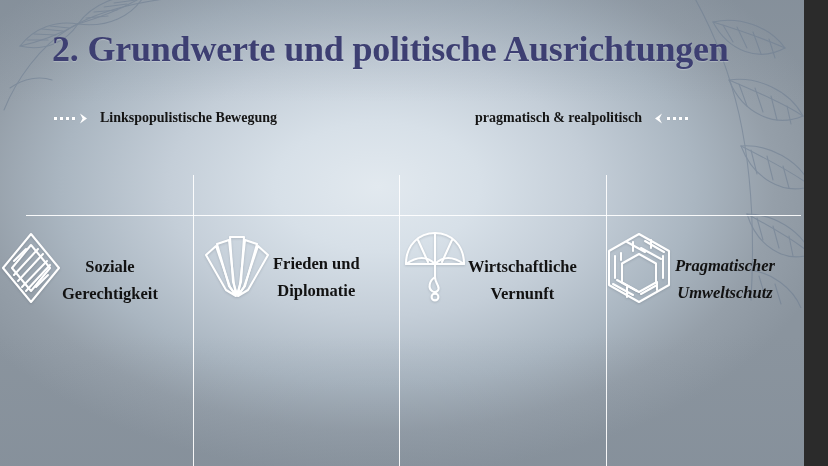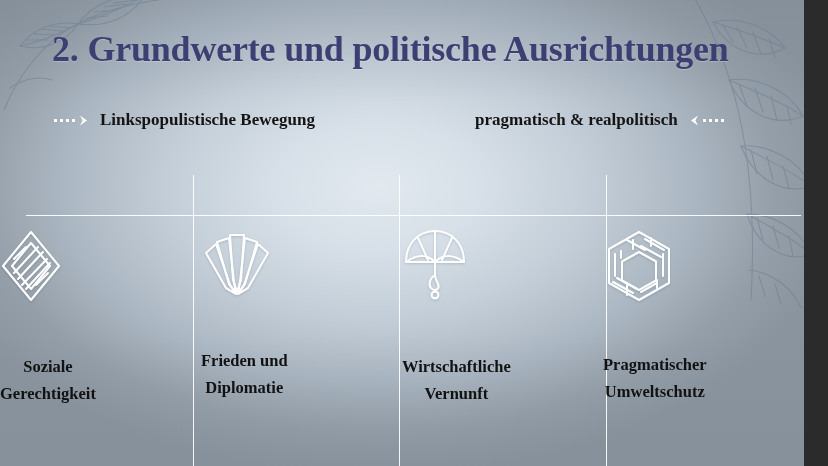--- a/index.html
+++ b/index.html
@@ -54,21 +54,21 @@
     text-shadow: 0 1px 1px rgba(255,255,255,0.25);
   }
 
   
   .axis-label {
     position: absolute;
     top: 110px;
     display: flex;
     align-items: center;
     gap: 9px;
-    font-size: 17px;
+    font-size: 14px;
     font-weight: 700;
     color: #141414;
     white-space: nowrap;
   }
   #axis-left  { left: 54px; }
   #axis-right { left: 475px; justify-content: space-between; }
 
   .dot-arrow { display: flex; align-items: center; gap: 3px; height: 12px; }
   .dot-arrow .d {
     width: 3px; height: 3px; background: #ffffff; border-radius: 0;
@@ -99,42 +99,41 @@
   
   #columns {
     position: absolute;
     left: 0; right: 0;
     top: 228px;
     display: flex;
   }
   .col {
     width: 207px;
     display: flex;
-    flex-direction: column;
-    align-items: flex-start;
-    gap: 24px;
+    flex-direction: row;
+    align-items: center;
   }
   .col-icon {
     height: 76px;
     display: flex;
     align-items: center;
     justify-content: center;
   }
   .col-icon svg { display: block; filter: drop-shadow(0 1px 1px rgba(40,50,60,0.18)); }
   .col-label {
     margin-top: 26px;
     text-align: center;
     font-size: 16.5px;
     font-weight: 700;
     line-height: 1.62;
     color: #121212;
     white-space: pre-line;
   }
   #col-3 .col-label { margin-top: 20px; }
-  #col-4 .col-label { margin-top: 24px; }
+  #col-4 .col-label { margin-top: 24px; font-style: italic; }
 </style>
 </head>
 <body>
 
 <div id="slide">
 
   <div id="bg-base"></div>
   <div id="bg-vignette"></div>
 
   <div class="leaf-wrap" id="leaf-tl">

